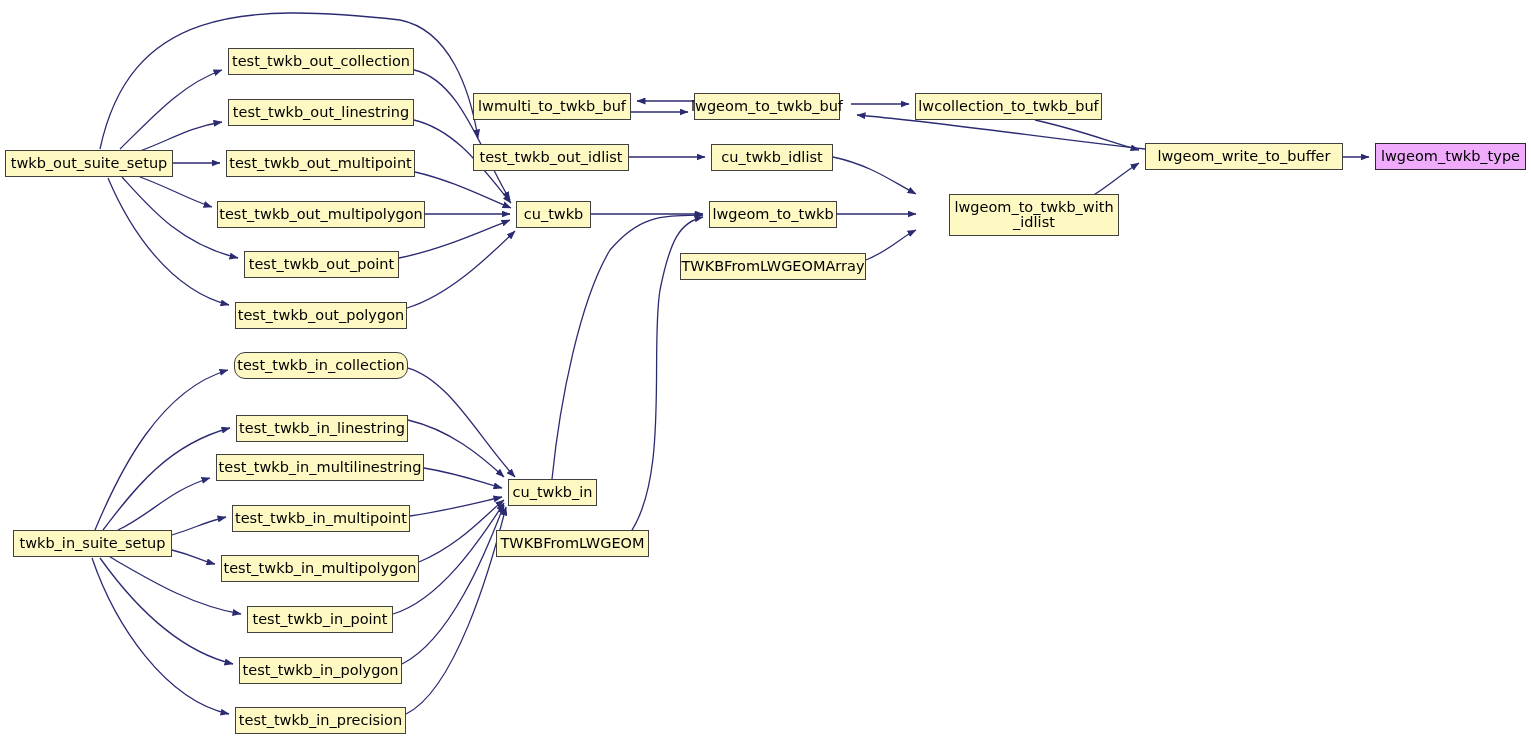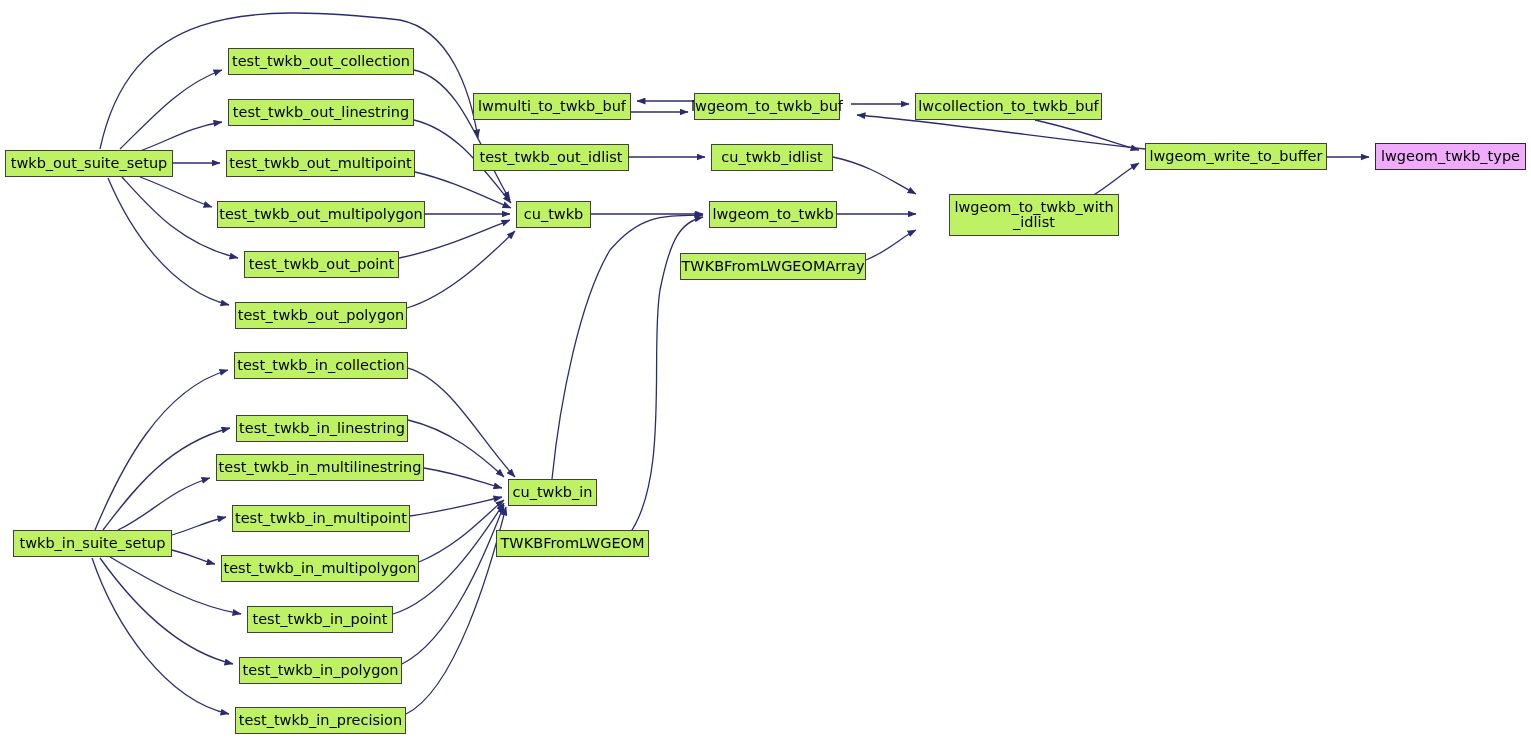--- a/index.html
+++ b/index.html
@@ -20,21 +20,21 @@
     left: 0;
     top: 0;
     width: 1531px;
     height: 740px;
     pointer-events: none;
   }
   .node {
     position: absolute;
     box-sizing: border-box;
     border: 1px solid #404040;
-    background: #bef264;
+    background: #fef9c3;
     color: #000000;
     font-size: 14.5px;
     line-height: 1.15;
     display: flex;
     align-items: center;
     justify-content: center;
     text-align: center;
     white-space: pre;
     z-index: 5;
   }
@@ -117,24 +117,24 @@
       <div class="node" style="left: 516px; top: 201px; width: 75px; height: 27px;">cu_twkb</div>
       <div class="node" style="left: 473px; top: 93px; width: 158px; height: 27px;">lwmulti_to_twkb_buf</div>
       <div class="node" style="left: 473px; top: 144px; width: 156px; height: 27px;">test_twkb_out_idlist</div>
       <div class="node" style="left: 694px; top: 93px; width: 146px; height: 27px;">lwgeom_to_twkb_buf</div>
       <div class="node" style="left: 711px; top: 144px; width: 122px; height: 27px;">cu_twkb_idlist</div>
       <div class="node" style="left: 709px; top: 201px; width: 128px; height: 27px;">lwgeom_to_twkb</div>
       <div class="node" style="left: 680px; top: 253px; width: 186px; height: 27px;">TWKBFromLWGEOMArray</div>
       <div class="node" style="left: 915px; top: 93px; width: 187px; height: 27px;">lwcollection_to_twkb_buf</div>
       <div class="node two-line" style="left: 922px; top: 194px; width: 170px; height: 42px;">lwgeom_to_twkb_with
 _idlist</div>
-      <div class="node" style="left: 1145px; top: 143px; width: 182px; height: 27px;">lwgeom_write_to_buffer</div>
+      <div class="node" style="left: 1145px; top: 143px; width: 198px; height: 27px;">lwgeom_write_to_buffer</div>
       <div class="node highlight" style="left: 1375px; top: 143px; width: 151px; height: 27px;">lwgeom_twkb_type</div>
       <div class="node" style="left: 13px; top: 530px; width: 159px; height: 27px;">twkb_in_suite_setup</div>
-      <div class="node" style="left: 234px; top: 352px; width: 174px; height: 27px;">test_twkb_in_collection</div>
+      <div class="node" style="left: 234px; top: 352px; width: 174px; height: 27px; border-radius: 11px;">test_twkb_in_collection</div>
       <div class="node" style="left: 236px; top: 415px; width: 172px; height: 27px;">test_twkb_in_linestring</div>
       <div class="node" style="left: 216px; top: 454px; width: 208px; height: 27px;">test_twkb_in_multilinestring</div>
       <div class="node" style="left: 232px; top: 505px; width: 178px; height: 27px;">test_twkb_in_multipoint</div>
       <div class="node" style="left: 221px; top: 555px; width: 198px; height: 27px;">test_twkb_in_multipolygon</div>
       <div class="node" style="left: 247px; top: 606px; width: 146px; height: 27px;">test_twkb_in_point</div>
       <div class="node" style="left: 239px; top: 657px; width: 163px; height: 27px;">test_twkb_in_polygon</div>
       <div class="node" style="left: 235px; top: 707px; width: 171px; height: 27px;">test_twkb_in_precision</div>
       <div class="node" style="left: 508px; top: 479px; width: 89px; height: 27px;">cu_twkb_in</div>
       <div class="node" style="left: 496px; top: 530px; width: 153px; height: 27px;">TWKBFromLWGEOM</div>
     </div>

